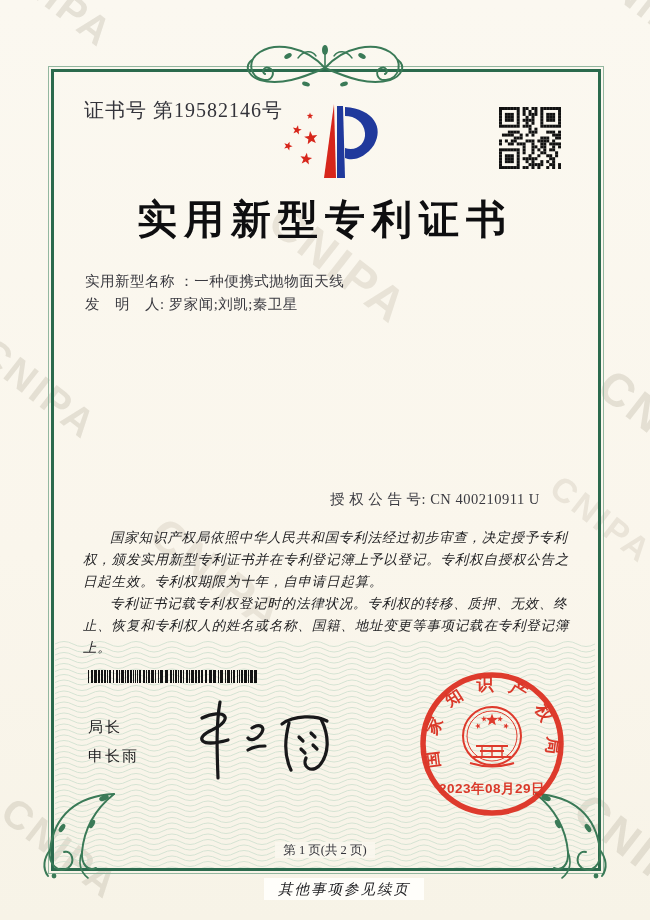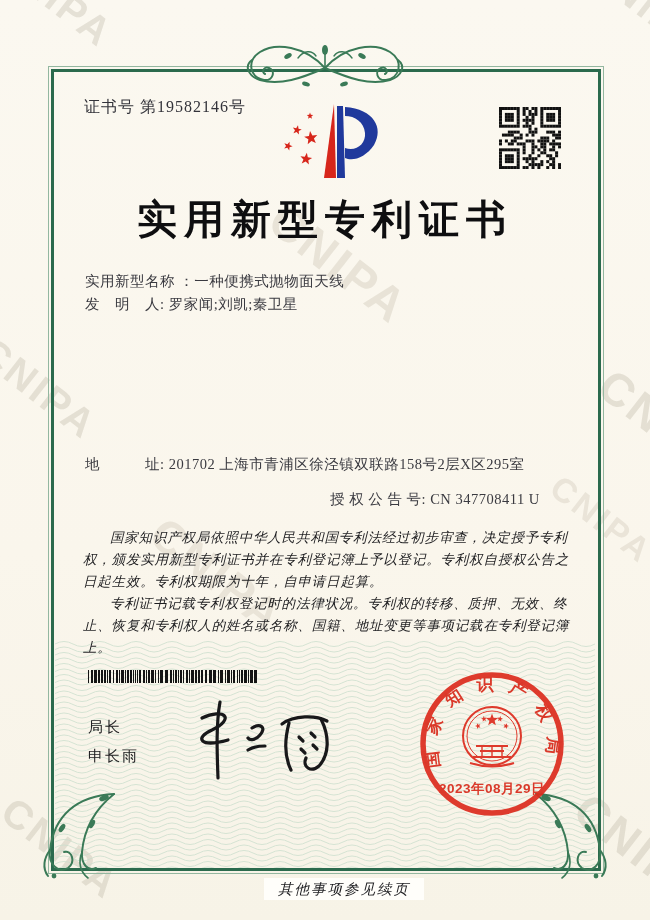--- a/index.html
+++ b/index.html
@@ -22,21 +22,21 @@
   .wm8{left:-8px; top:826px; font-size:40px;}
   .wm9{left:564px; top:824px; font-size:46px;}
   
   .frame{position:absolute; left:48px; top:66px; width:554px; height:806px;
          border:1px solid #93b7a0; z-index:1;}
   .frame-inner{position:absolute; left:2px; top:2px; right:2px; bottom:2px;
          border:3px solid #2b6a4d;}
   .ornament{position:absolute; z-index:2;}
   #guilloche{position:absolute; left:55px; top:640px; z-index:1;}
   
-  .cert-no{position:absolute; left:84px; top:97px; font-size:16px; letter-spacing:1px; z-index:3;}
+  .cert-no{position:absolute; left:84px; top:97px; font-size:20px; letter-spacing:1px; z-index:3;}
   #logo{position:absolute; left:260px; top:96px; z-index:3;}
   #qr{position:absolute; left:499px; top:107px; z-index:3;}
   .title{position:absolute; left:0; top:192px; width:650px; text-align:center;
          font-family:"Liberation Sans","DejaVu Sans",sans-serif;
          font-size:40px; font-weight:700; letter-spacing:7px; color:#0e0e10; z-index:3;}
   .field{position:absolute; left:85px; font-size:14.5px; letter-spacing:0.5px;
          color:#3a3a40; z-index:3; white-space:nowrap;}
   .f1{top:272px;} .f2{top:295px;} .f3{top:335px;} .f4{top:375px;}
   .f5{top:415px;} .f6{top:455px;} .f7{top:490px;} .f8{top:490px; left:330px;}
   .paras{position:absolute; left:83px; top:527px; width:490px; z-index:3;
@@ -417,25 +417,22 @@
     </svg>
 
   <div class="title">实用新型专利证书</div>
 
   <div class="field f1">
     <span>实用新型名称 ：</span><span>一种便携式抛物面天线</span>
   </div>
   <div class="field f2">
     <span>发　明　人: </span><span>罗家闻;刘凯;秦卫星</span>
   </div>
-  <div class="field f6">
-    <span>地　　　址: </span><span>201702 上海市青浦区徐泾镇双联路158号2层X区295室</span>
-  </div>
   <div class="field f8">
-    <span>授 权 公 告 号: </span><span>CN 347708411 U</span>
+    <span>授 权 公 告 号: </span><span>CN 400210911 U</span>
   </div>
 
   <div class="paras">
     <p>国家知识产权局依照中华人民共和国专利法经过初步审查，决定授予专利权，颁发实用新型专利证书并在专利登记簿上予以登记。专利权自授权公告之日起生效。专利权期限为十年，自申请日起算。</p>
     <p>专利证书记载专利权登记时的法律状况。专利权的转移、质押、无效、终止、恢复和专利权人的姓名或名称、国籍、地址变更等事项记载在专利登记簿上。</p>
   </div>
 
   <svg id="barcode" width="172" height="13">
       <rect x="0" y="0" width="1" height="13" fill="#141414"></rect>
       <rect x="3" y="0" width="2" height="13" fill="#141414"></rect>
@@ -531,18 +528,21 @@
     <g fill="#dd2d1f">
       <path d="M82.00,51.50L83.60,55.79L88.18,55.99L84.60,58.84L85.82,63.26L82.00,60.73L78.18,63.26L79.40,58.84L75.82,55.99L80.40,55.79Z"></path>
       <path d="M66.97,61.18L68.35,62.79L70.36,62.15L69.26,63.96L70.49,65.68L68.43,65.18L67.17,66.88L67.01,64.78L65.00,64.10L66.96,63.30Z"></path>
       <path d="M73.48,54.05L74.55,55.87L76.65,55.59L75.25,57.18L76.16,59.08L74.22,58.24L72.68,59.70L72.89,57.59L71.03,56.58L73.09,56.12Z"></path>
       <path d="M90.52,54.05L90.91,56.12L92.97,56.58L91.11,57.59L91.32,59.70L89.78,58.24L87.84,59.08L88.75,57.18L87.35,55.59L89.45,55.87Z"></path>
       <path d="M97.03,61.18L97.04,63.30L99.00,64.10L96.99,64.78L96.83,66.88L95.57,65.18L93.51,65.68L94.74,63.96L93.64,62.15L95.65,62.79Z"></path>
     </g>
     <text x="82" y="131" text-anchor="middle" font-size="13.5" font-weight="bold" fill="#d92b1c" font-family="Liberation Sans, sans-serif" letter-spacing="0.5">2023年08月29日</text>
   </svg>
 
+  <div class="page-num">
+    <span>第 1 页(共 2 页)</span>
+  </div>
 
   <div class="cont-note">
     <span>其他事项参见续页</span>
   </div>
 
 </div>
 
 </body></html>

